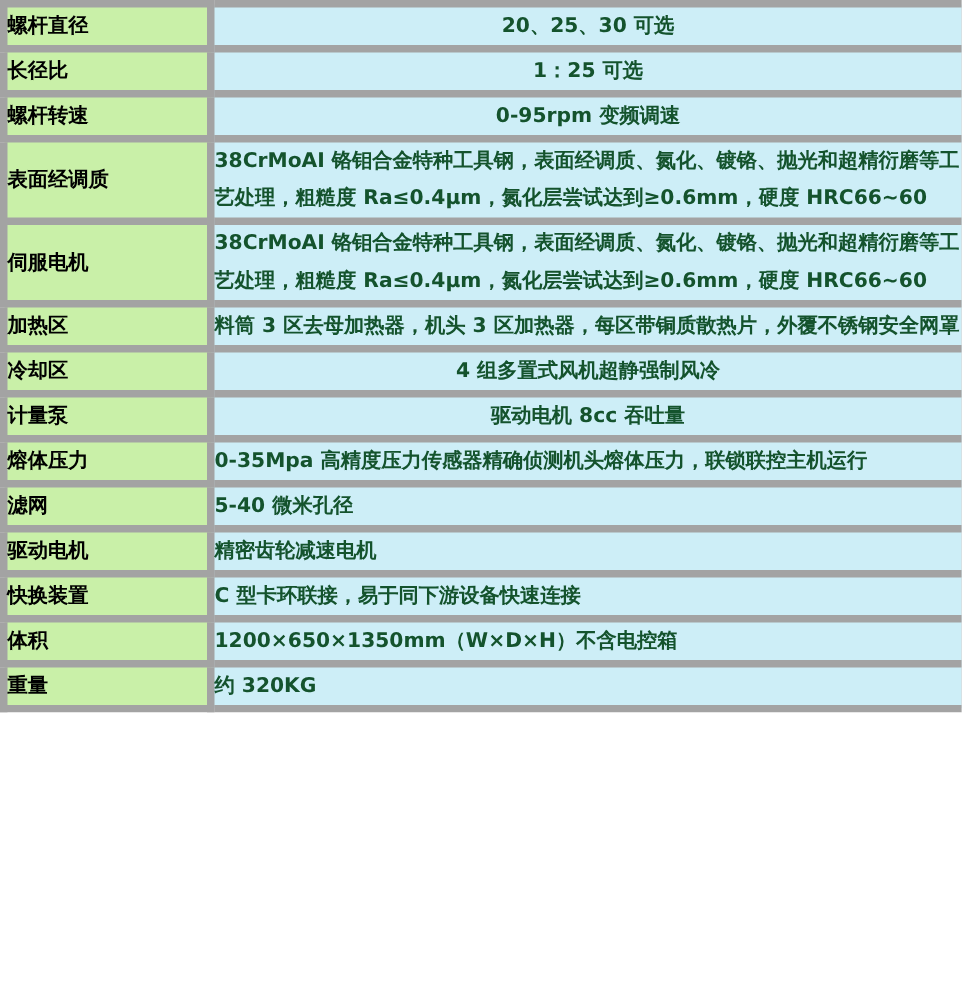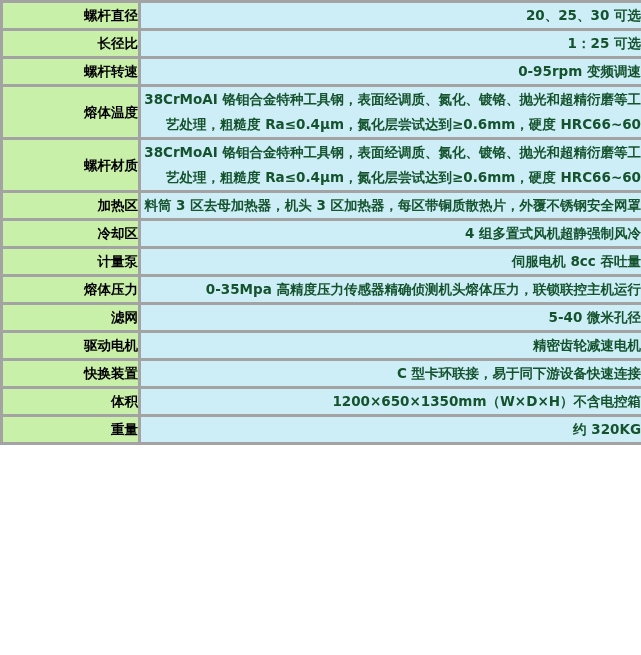--- a/index.html
+++ b/index.html
@@ -14,24 +14,23 @@
   }
   #spec-table {
     width: 641px;
     border-collapse: collapse;
     table-layout: fixed;
   }
   #spec-table col.label-col { width: 138px; }
   #spec-table col.value-col { width: 503px; }
 
   #spec-table td {
-    border: 3px solid #a3a3a3;
+    border: 5px solid #a3a3a3;
     padding: 0;
     vertical-align: middle;
-    text-align: right;
   }
   td.label {
     background: #c9f0a8;
     font-weight: bold;
     font-size: 13.5px;
     padding: 7px 9px;
     line-height: 1.5;
     color: #000;
   }
   td.value {
@@ -82,29 +81,29 @@
       <tr>
         <td class="label">
           <span class="cell-text">螺杆转速</span>
         </td>
         <td class="value center">
           <span class="cell-text">0-95rpm 变频调速</span>
         </td>
       </tr>
       <tr>
         <td class="label">
-          <span class="cell-text">熔体温度</span>
+          <span class="cell-text">表面经调质</span>
         </td>
         <td class="value left">
           <span class="cell-text">38CrMoAI 铬钼合金特种工具钢，表面经调质、氮化、镀铬、抛光和超精衍磨等工艺处理，粗糙度 Ra≤0.4μm，氮化层尝试达到≥0.6mm，硬度 HRC66~60</span>
         </td>
       </tr>
       <tr>
         <td class="label">
-          <span class="cell-text">螺杆材质</span>
+          <span class="cell-text">伺服电机</span>
         </td>
         <td class="value left">
           <span class="cell-text">38CrMoAI 铬钼合金特种工具钢，表面经调质、氮化、镀铬、抛光和超精衍磨等工艺处理，粗糙度 Ra≤0.4μm，氮化层尝试达到≥0.6mm，硬度 HRC66~60</span>
         </td>
       </tr>
       <tr>
         <td class="label">
           <span class="cell-text">加热区</span>
         </td>
         <td class="value left">
@@ -117,21 +116,21 @@
         </td>
         <td class="value center">
           <span class="cell-text">4 组多置式风机超静强制风冷</span>
         </td>
       </tr>
       <tr>
         <td class="label">
           <span class="cell-text">计量泵</span>
         </td>
         <td class="value center">
-          <span class="cell-text">伺服电机 8cc 吞吐量</span>
+          <span class="cell-text">驱动电机 8cc 吞吐量</span>
         </td>
       </tr>
       <tr>
         <td class="label">
           <span class="cell-text">熔体压力</span>
         </td>
         <td class="value left">
           <span class="cell-text">0-35Mpa 高精度压力传感器精确侦测机头熔体压力，联锁联控主机运行</span>
         </td>
       </tr>

